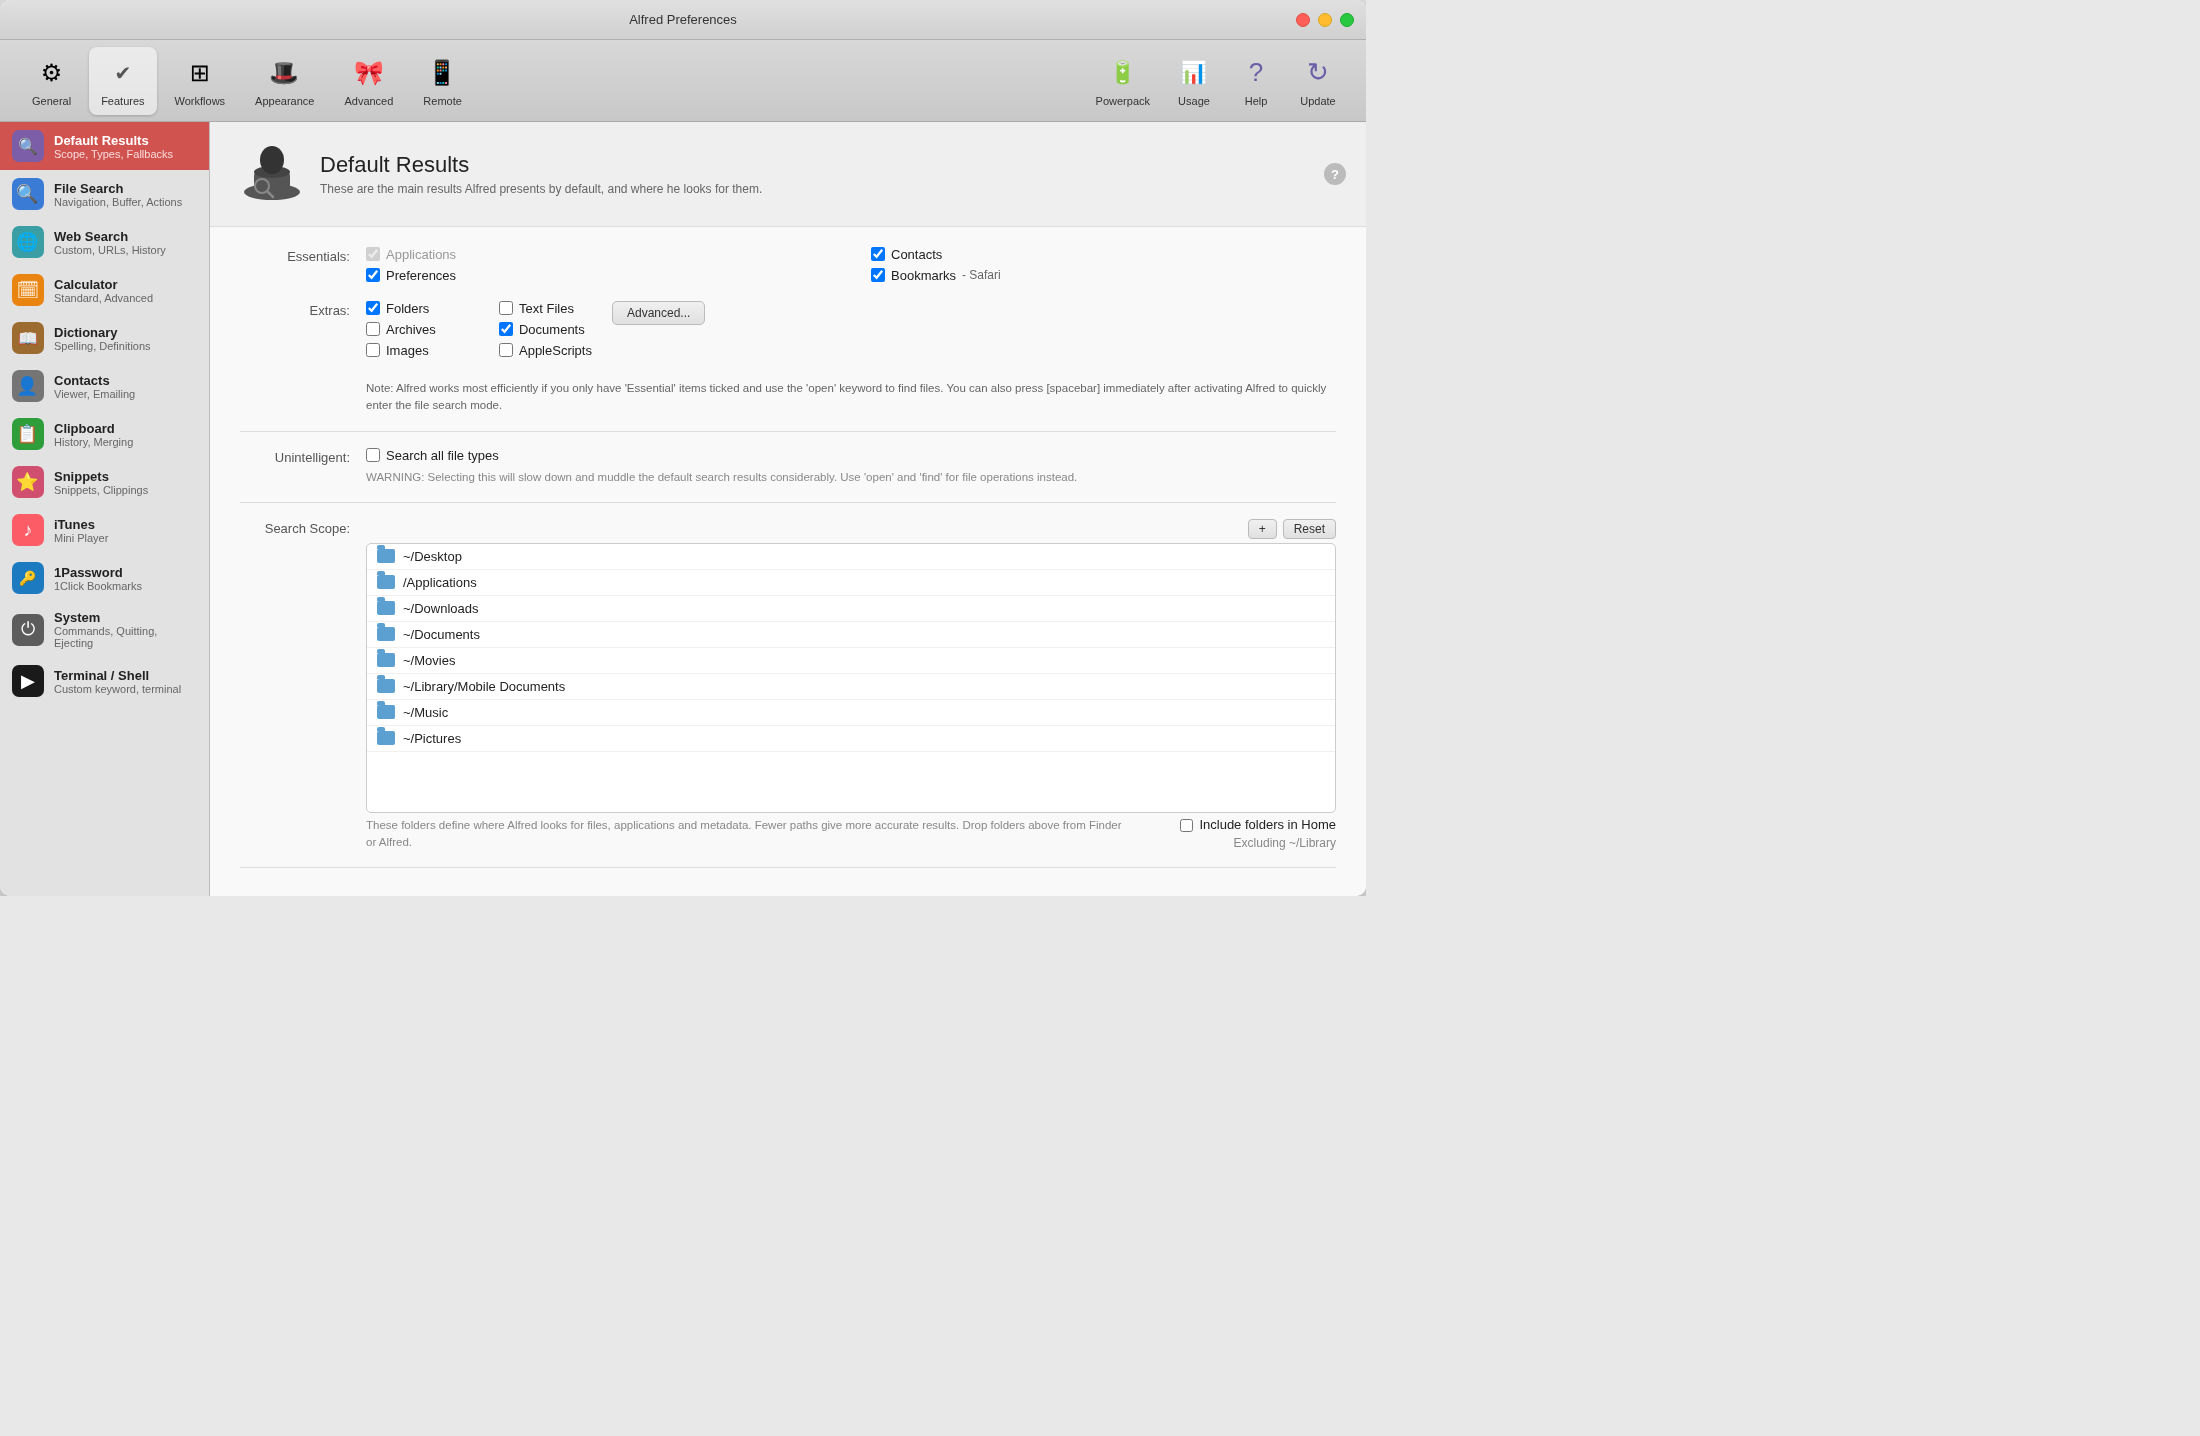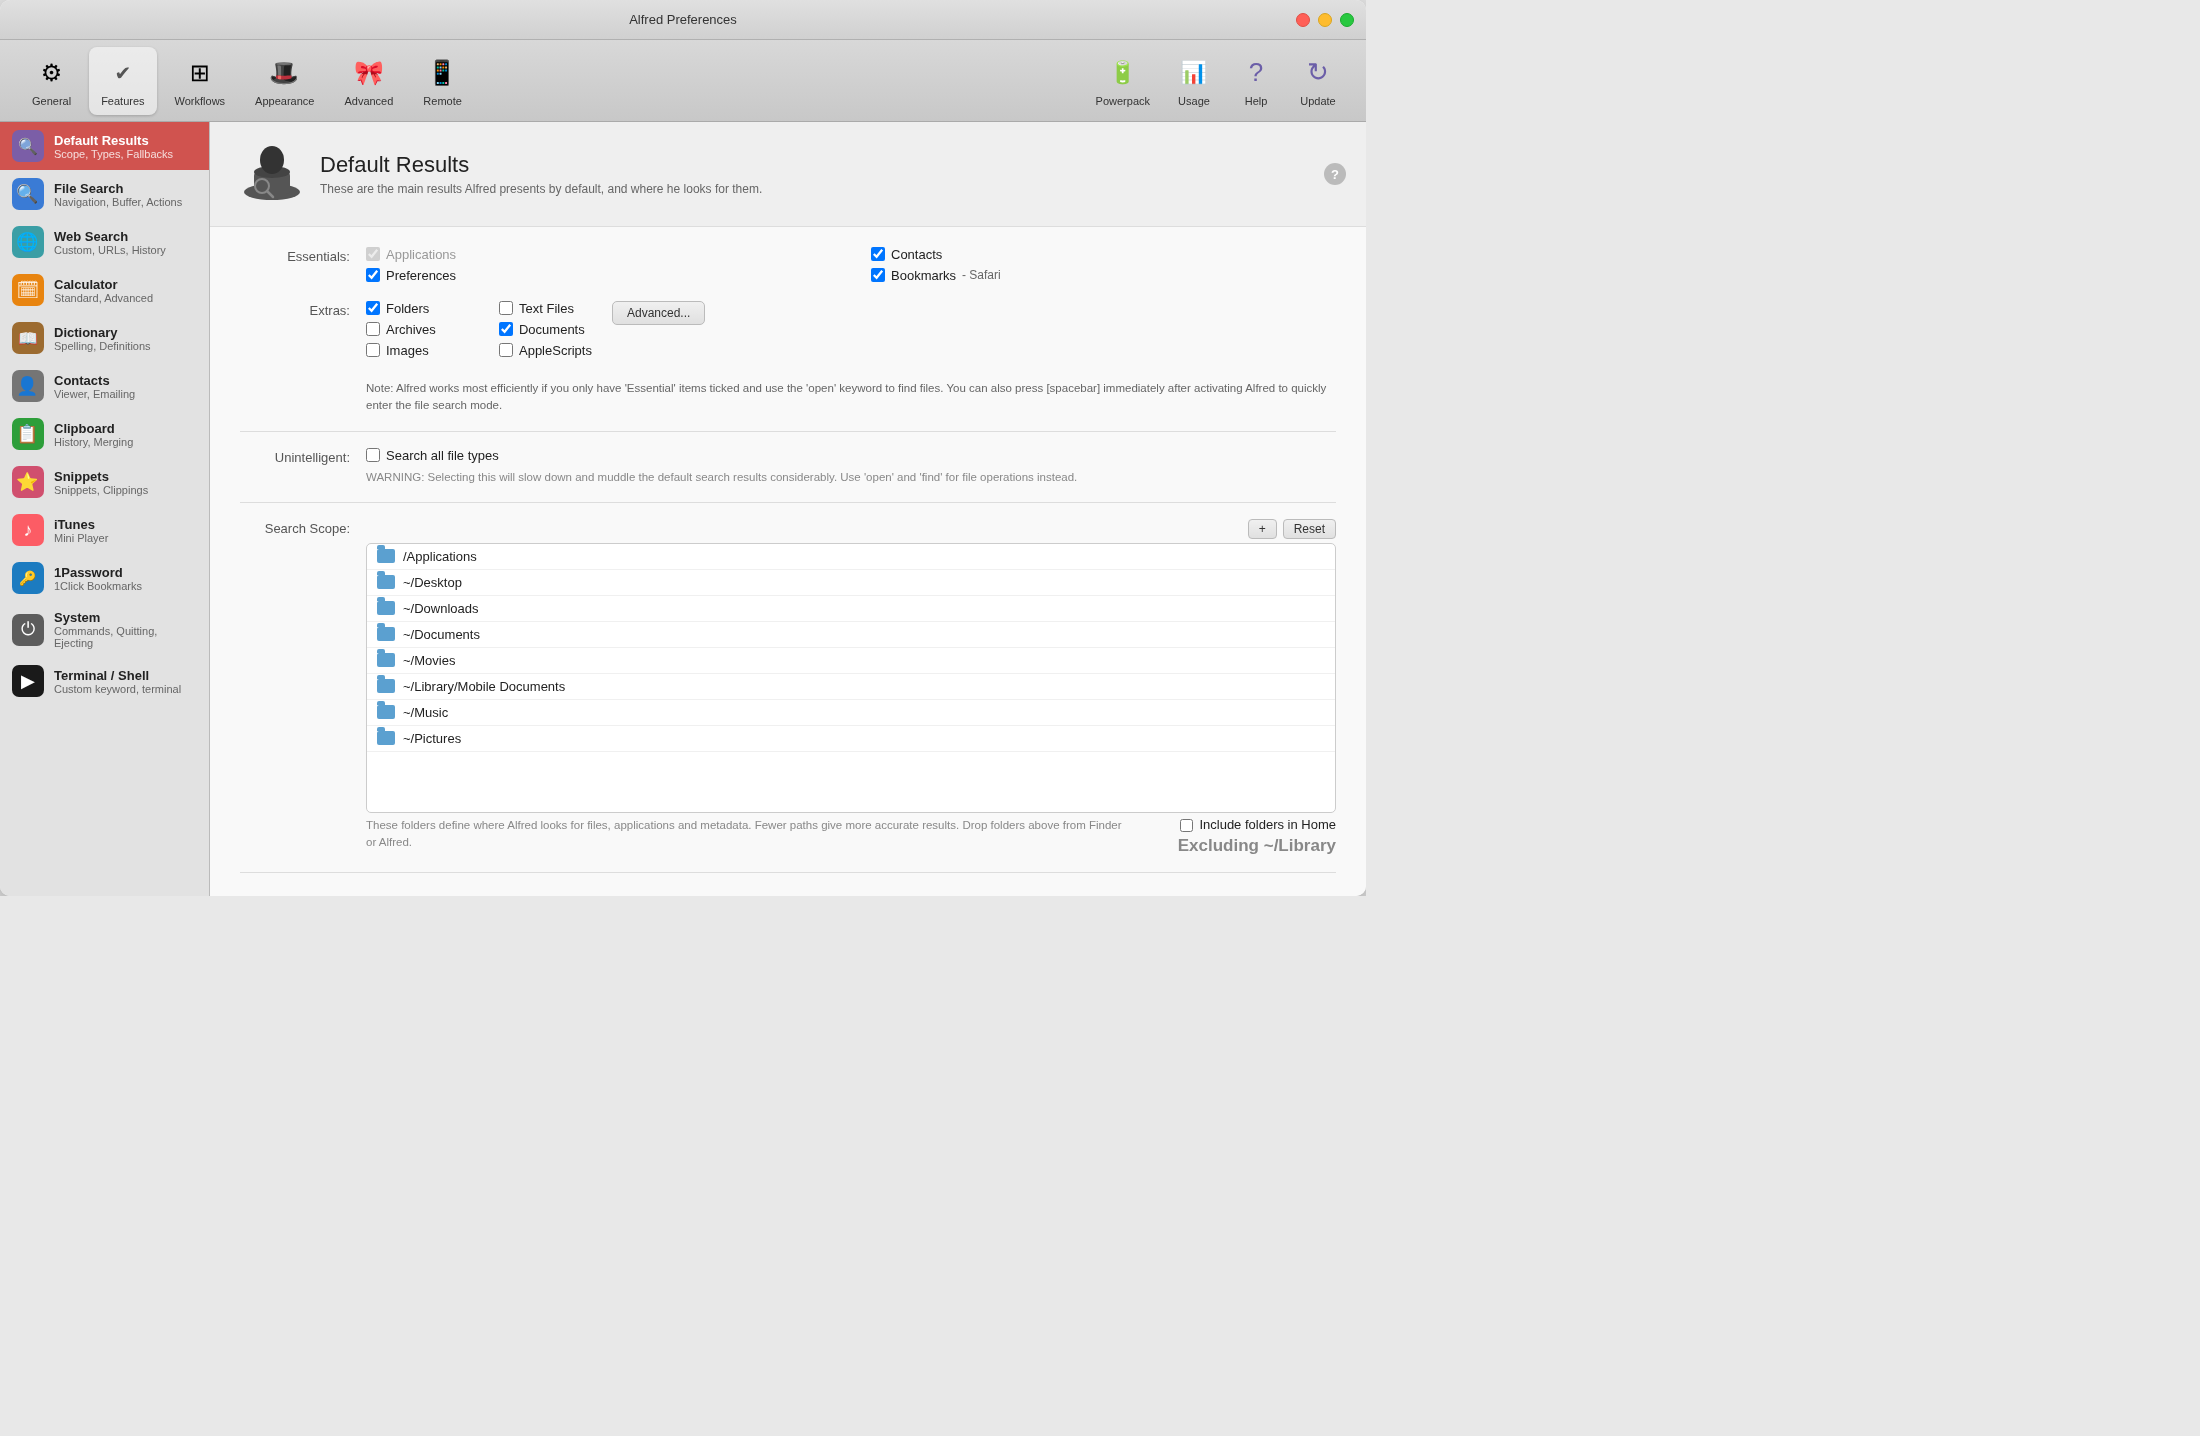--- a/index.html
+++ b/index.html
@@ -339,21 +339,21 @@
       gap: 4px;
     }
     .include-home {
       display: flex;
       align-items: flex-end;
       gap: 6px;
       font-size: 13px;
       color: #222;
       padding-left: 32px;
     }
-    .excluding-text { font-size: 17px; color: #888; font-weight: bold; }
+    .excluding-text { font-size: 12px; color: #888; }
     .divider {
       border: none;
       border-top: 1px solid #ddd;
       margin: 16px 0;
     }
     
     .powerpack-icon {
       font-size: 26px;
     }
     
@@ -630,25 +630,25 @@
         <div class="form-row" style="margin-bottom:10px;">
           <div class="form-label">Search Scope:</div>
           <div class="form-content">
             <div class="scope-controls">
               <button class="scope-btn">+</button>
               <button class="scope-btn">Reset</button>
             </div>
             <div class="scope-list">
               <div class="scope-list-item">
                 <div class="folder-icon"></div>
+                <span class="scope-path">~/Desktop</span>
+              </div>
+              <div class="scope-list-item">
+                <div class="folder-icon"></div>
                 <span class="scope-path">/Applications</span>
-              </div>
-              <div class="scope-list-item">
-                <div class="folder-icon"></div>
-                <span class="scope-path">~/Desktop</span>
               </div>
               <div class="scope-list-item">
                 <div class="folder-icon"></div>
                 <span class="scope-path">~/Downloads</span>
               </div>
               <div class="scope-list-item">
                 <div class="folder-icon"></div>
                 <span class="scope-path">~/Documents</span>
               </div>
               <div class="scope-list-item">

